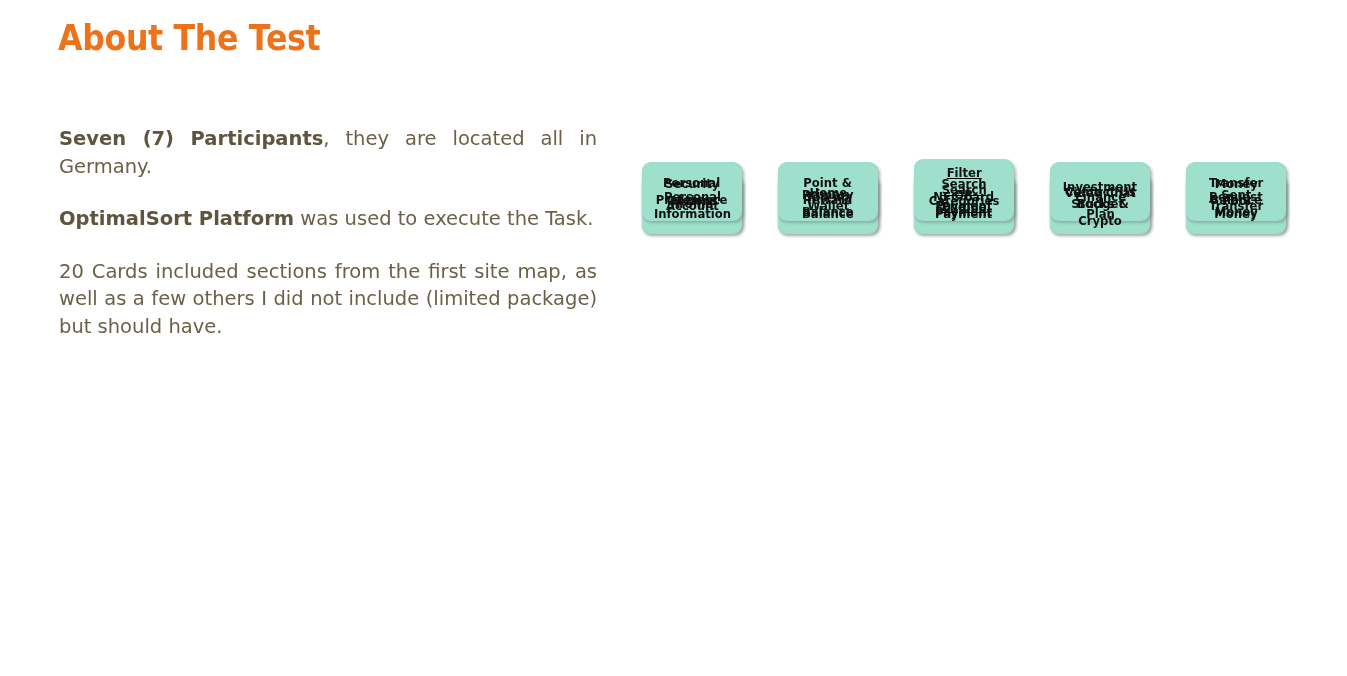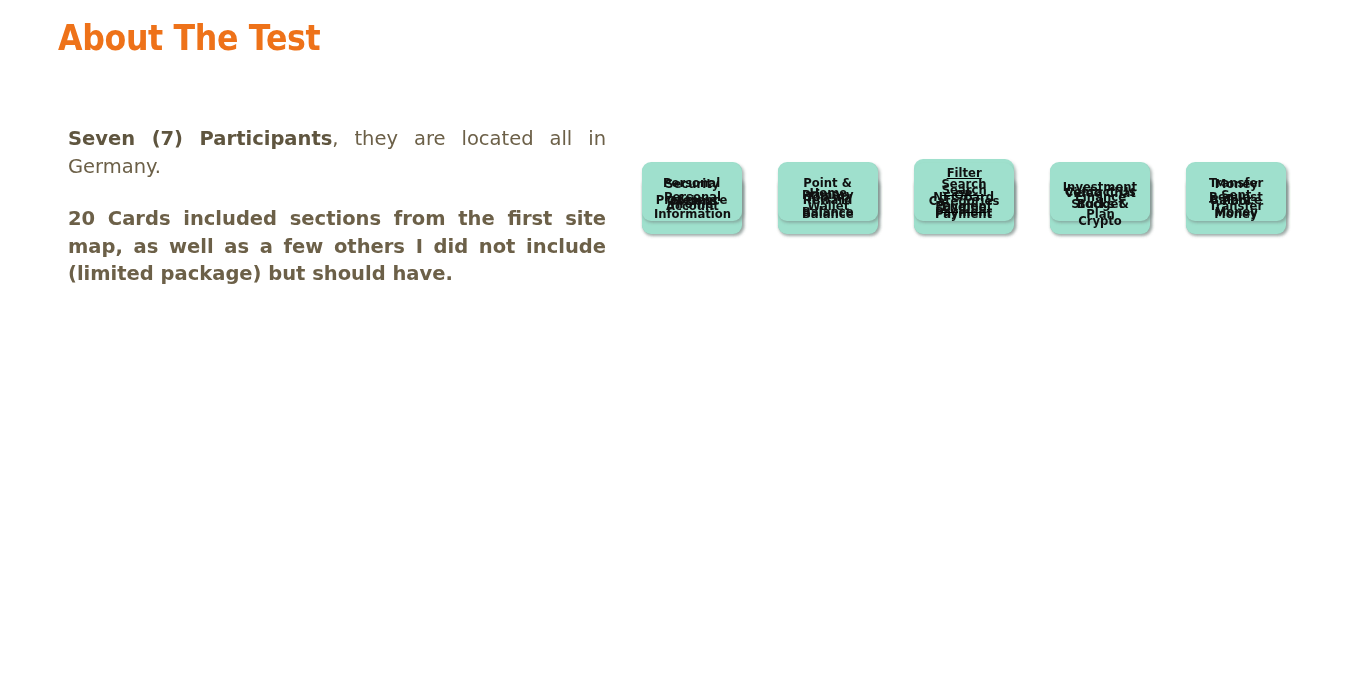--- a/index.html
+++ b/index.html
@@ -27,36 +27,35 @@
     letter-spacing: -0.4px;
     transform: scaleX(0.88);
     transform-origin: left top;
     white-space: nowrap;
     line-height: 1.2;
   }
 
   
   #copy-column {
     position: absolute;
-    left: 68px;
+    left: 59px;
     top: 125px;
     width: 538px;
   }
   .copy-paragraph {
     font-family: "DejaVu Sans", sans-serif;
     font-size: 19.5px;
     line-height: 27.5px;
     color: #6C6048;
     text-align: justify;
     text-justify: inter-word;
     margin: 0 0 25px 0;
   }
   .copy-paragraph:last-child {
     margin-bottom: 16px;
-    font-weight: bold;
   }
   .copy-paragraph .lead {
     font-weight: bold;
     color: #5F553F;
   }
 
   
   #card-grid {
     position: absolute;
     left: 642px;
@@ -103,20 +102,23 @@
 
 <div id="page-title">About The Test</div>
 
 <div id="copy-column">
 
   <p class="copy-paragraph">
     <span class="lead">Seven (7) Participants</span><span>, they are located all in Germany.</span>
   </p>
 
 
+  <p class="copy-paragraph">
+    <span class="lead">OptimalSort Platform</span><span> was used to execute the Task.</span>
+  </p>
 
   <p class="copy-paragraph">
     <span>20 Cards included sections from the first site map, as well as a few others I did not include (limited package) but should have.</span>
   </p>
 
 </div>
 
 <div id="card-grid">
     <div class="grid-row"><div class="card-cell" style="height: 122px;">
         <div class="card">

